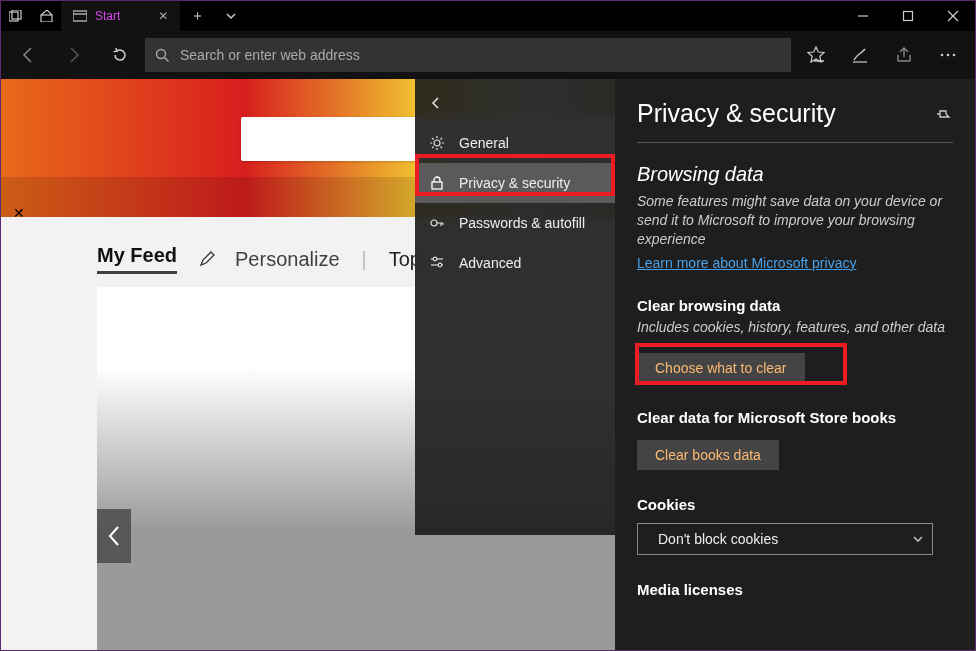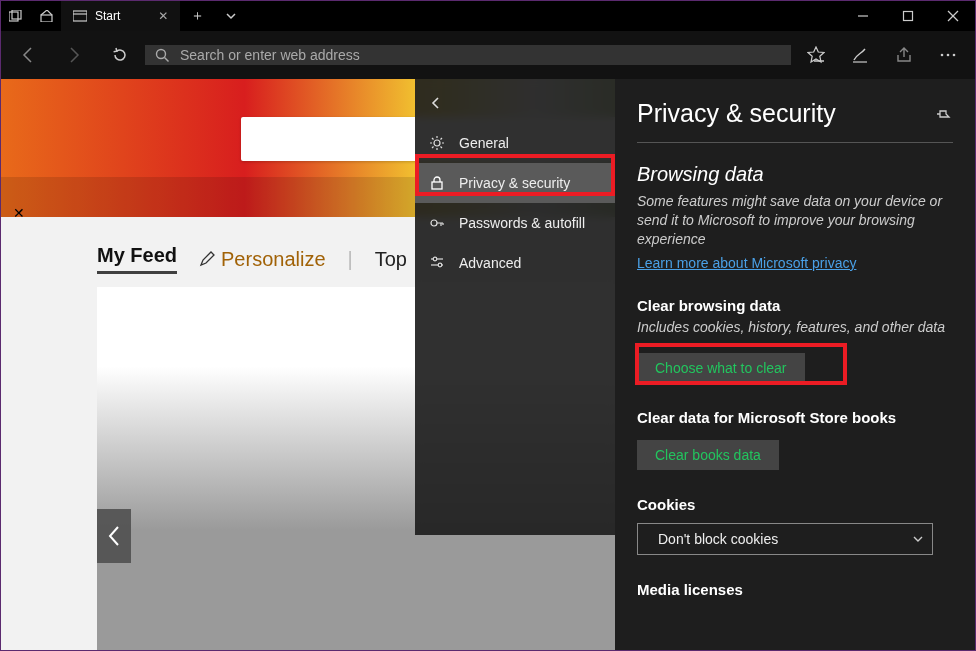--- a/index.html
+++ b/index.html
@@ -4,43 +4,43 @@
 <style>
 * { margin: 0; padding: 0; box-sizing: border-box; font-family: "Segoe UI", Arial, sans-serif; -webkit-font-smoothing: antialiased; }
 body { background: #0f0f0f; width: 976px; height: 651px; overflow: hidden; position: relative; border: 1px solid #5b2a6f; }
 
 
 .titlebar { height: 30px; background: #000; display: flex; align-items: stretch; color: #ccc; font-size: 12px; }
 .titlebar .sysbtn { width: 30px; display: flex; align-items: center; justify-content: center; }
 .tab-strip { display: flex; align-items: center; flex: 1; }
 .tab { display: flex; align-items: center; gap: 8px; padding: 0 12px; height: 100%; background: #111; }
 .tab .tab-ico { width: 14px; height: 14px; }
-.tab .tab-title { color: #ffffff; font-size: 12px; }
+.tab .tab-title { color: #d946ef; font-size: 12px; }
 .tab .close { color: #aaa; margin-left: 30px; font-size: 12px; }
 .newtab, .chev { width: 34px; display: flex; align-items: center; justify-content: center; color: #ccc; font-size: 14px; }
 .winctrl { width: 45px; display: flex; align-items: center; justify-content: center; color: #ccc; }
 
 
 .navbar { height: 48px; background: #121212; display: flex; align-items: center; padding: 0 6px; gap: 4px; }
 .navbtn { width: 42px; height: 40px; display: flex; align-items: center; justify-content: center; color: #aaa; }
-.addrwrap { flex: 1; height: 20px; background: #333; display: flex; align-items: center; padding: 0 10px; gap: 10px; }
+.addrwrap { flex: 1; height: 34px; background: #333; display: flex; align-items: center; padding: 0 10px; gap: 10px; }
 .addrwrap input { background: transparent; border: none; outline: none; color: #bbb; font-size: 14px; width: 100%; }
 .addrwrap input::placeholder { color: #aaa; }
 .right-icons { display: flex; gap: 2px; }
 
 
 .content { position: relative; height: 573px; background: #f2f2f2; overflow: hidden; }
 .banner { height: 138px; background: linear-gradient(to right, #e86a1a 0%, #d81e1e 25%, #f4d632 45%, #e8e8e8 55%, #7aa826 70%, #e35c18 90%); position: relative; }
 .banner::after { content:""; position:absolute; left:0; right:0; bottom:0; height:40px; background: rgba(0,0,0,0.12); }
 .searchbox-hero { position: absolute; left: 240px; top: 38px; width: 480px; height: 44px; background: #fff; border-radius: 2px; box-shadow: 0 1px 3px rgba(0,0,0,0.2); }
 .closex { position: absolute; left: 12px; top: 126px; font-size: 14px; color: #000; }
 
 .feedbar { position: absolute; left: 96px; top: 165px; display: flex; align-items: center; gap: 22px; font-size: 20px; color: #333; }
 .myfeed { font-weight: 700; color: #111; border-bottom: 3px solid #404040; padding-bottom: 4px; }
-.personalize { display: flex; align-items: center; gap: 6px; color: #a16207; }
+.personalize { display: flex; align-items: center; gap: 20px; color: #404040; }
 .divider-v { color: #bbb; }
 .topic { color: #222; }
 
 .card { position: absolute; left: 96px; top: 208px; width: 520px; height: 442px; background: linear-gradient(#fff 0%, #fff 18%, #9a9a9a 55%, #9a9a9a 100%); color: #fff; }
 .card .prev { position: absolute; left: 0; top: 222px; width: 34px; height: 54px; background: rgba(80,80,80,0.9); display: flex; align-items: center; justify-content: center; font-size: 22px; color: #fff; }
 .card .h1 { position: absolute; left: 18px; bottom: 48px; font-size: 32px; font-weight: 600; color: #fff; }
 
 
 .settings-cats { position: absolute; left: 414px; top: 0; width: 200px; height: 456px; background: rgba(30,30,30,0.92); backdrop-filter: blur(4px); color: #fff; padding-top: 4px; }
 .cat-back { height: 40px; display: flex; align-items: center; padding-left: 14px; color: #ddd; }
@@ -52,21 +52,21 @@
 
 .settings-detail { position: absolute; left: 614px; top: 0; right: 0; height: 573px; background: #1e1e1e; color: #fff; padding: 20px 22px 0 22px; overflow: hidden; font-size: 14px; }
 .sd-head { display: flex; align-items: center; justify-content: space-between; margin-bottom: 14px; }
 .sd-head h1 { font-size: 25px; font-weight: 400; }
 .sd-head .pin { color: #ccc; }
 .sd-hr { border: none; border-top: 1px solid #555; margin-bottom: 20px; }
 .sd-sec-title { font-size: 20px; font-weight: 400; margin-bottom: 6px; font-style: italic; }
 .sd-desc { font-size: 14px; color: #ccc; line-height: 1.35; margin-bottom: 6px; font-style: italic; }
 .sd-link { color: #4aa0e6; text-decoration: underline; font-size: 14px; }
 .sd-sub { font-size: 15px; font-weight: 600; margin-top: 26px; margin-bottom: 4px; }
-.sd-btn { display: inline-flex; align-items: center; justify-content: center; padding: 7px 18px; background: #444; color: #22c55e; font-size: 14px; margin-top: 10px; border: none; }
+.sd-btn { display: inline-flex; align-items: center; justify-content: center; padding: 7px 18px; background: #444; color: #fdba74; font-size: 14px; margin-top: 10px; border: none; }
 .sd-select { margin-top: 10px; height: 32px; width: 296px; border: 1px solid #888; background: transparent; color: #eee; display: flex; align-items: center; justify-content: space-between; padding: 0 8px 0 20px; font-size: 14px; }
 .red-annot-btn { position: absolute; left: 634px; top: 264px; width: 212px; height: 42px; border: 4px solid #ec1c24; pointer-events: none; }
 
 svg { display: block; }
 </style>
 </head>
 <body>
 
 <div class="titlebar">
   <div class="sysbtn">

